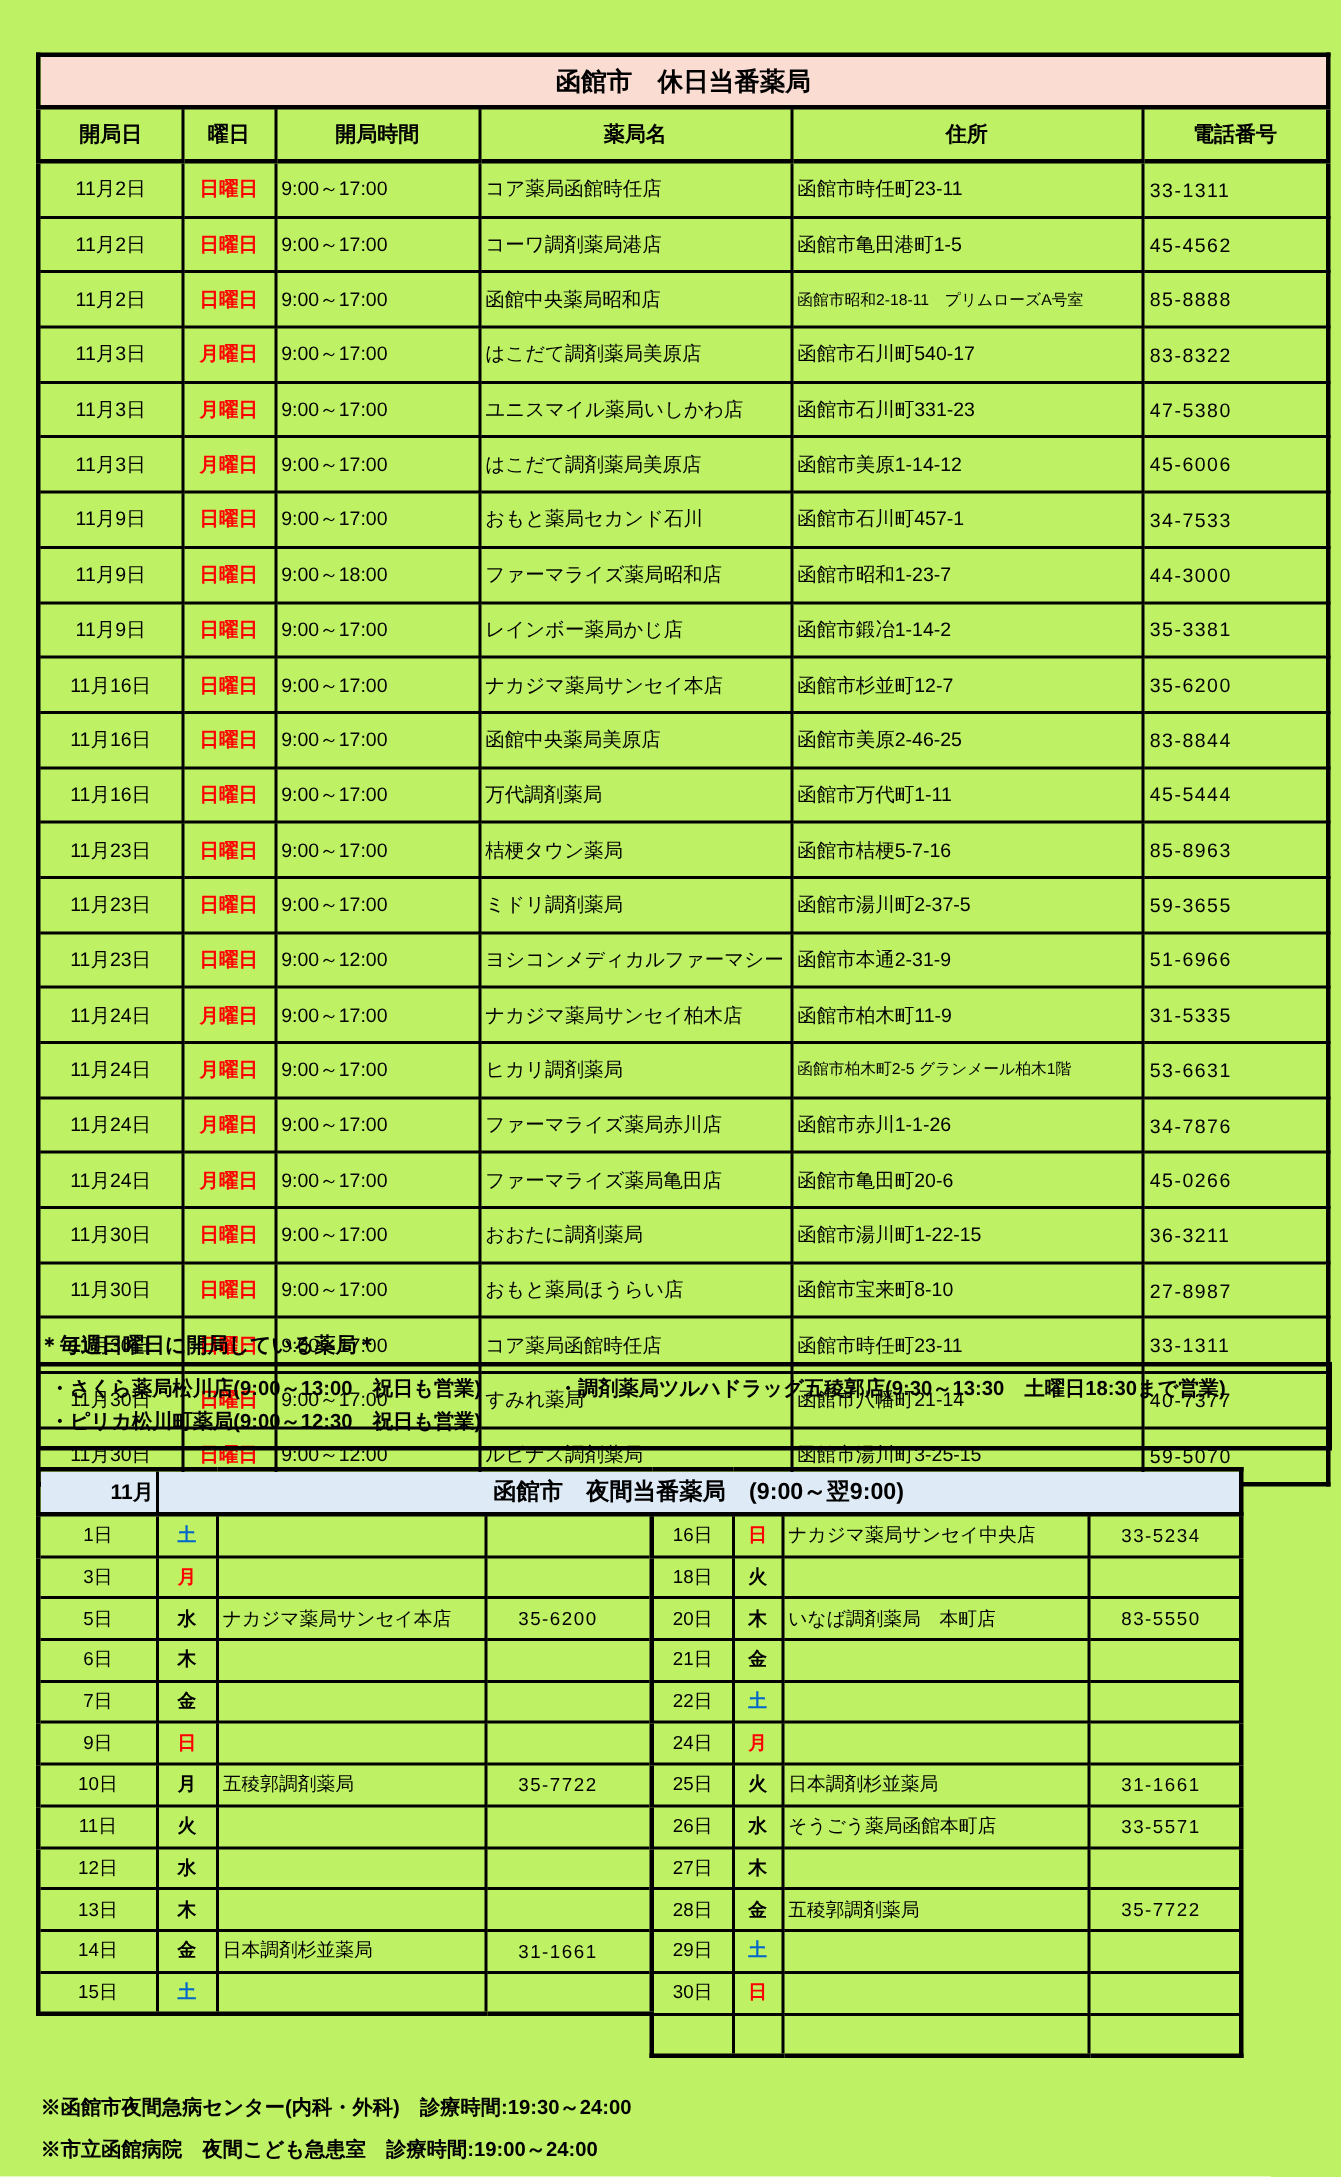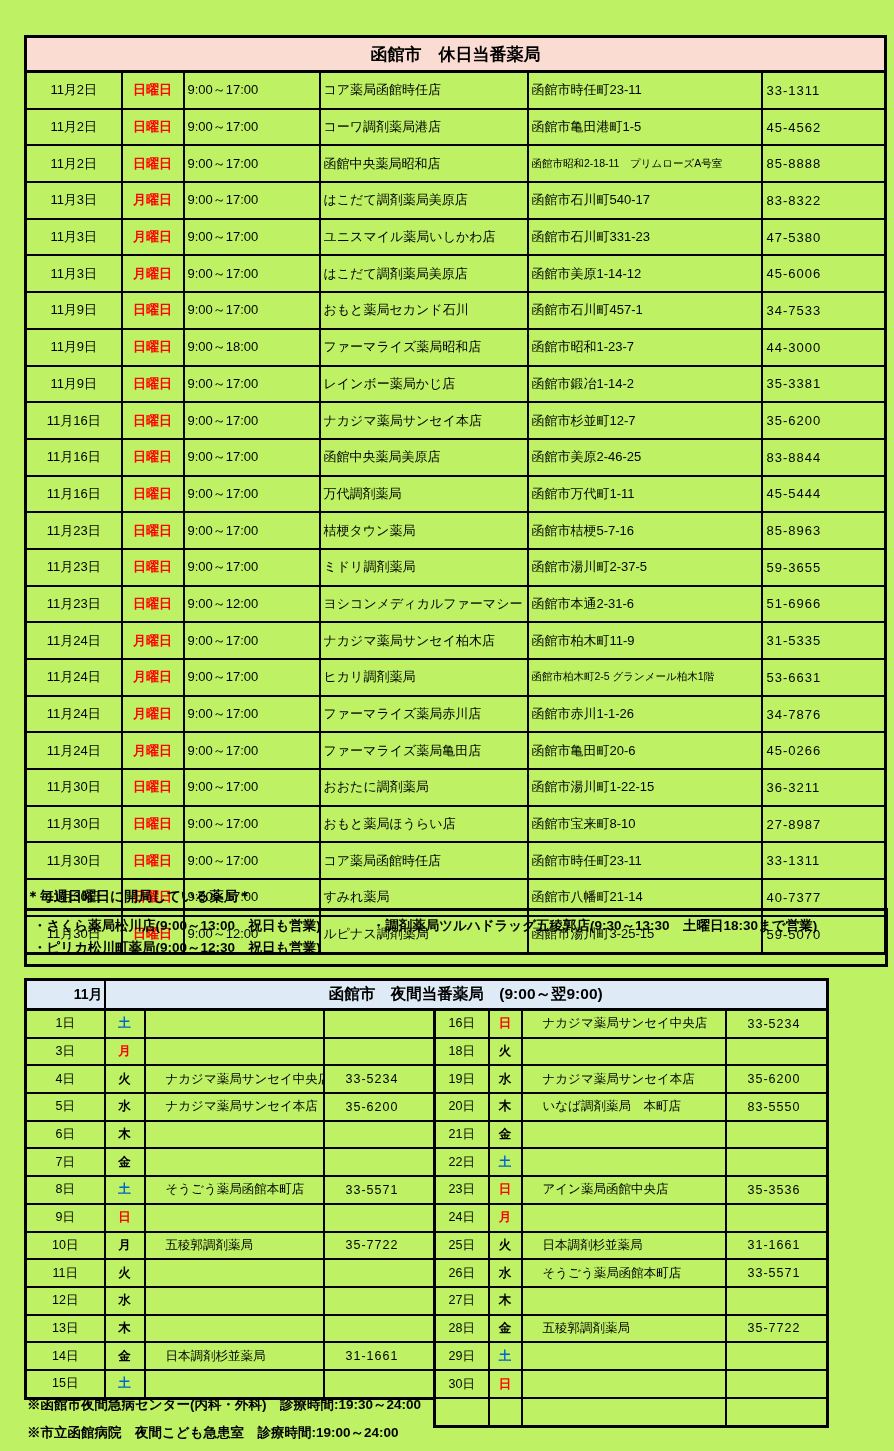--- a/index.html
+++ b/index.html
@@ -42,21 +42,21 @@
   .t2 th, .t2 td { border:2px solid #000; }
   .t2 .hdr th {
     background:var(--blueband,#DEEBF7); height:25px; border-top:3px solid #000;
     border-bottom:3px solid #000; font-weight:bold;
   }
   .t2 .hdr .month { font-size:14px; text-align:right; border-left:3px solid #000; }
   .t2 .hdr .ntitle { font-size:15.5px; text-align:center; border-right:3px solid #000; }
   .t2 tbody td { height:23.7px; font-size:12.5px; }
   .c-day   { text-align:center; }
   .c-nwd   { text-align:center; font-weight:bold; }
-  .c-nname { text-align:left; padding-left:20px; }
+  .c-nname { text-align:left; padding-left:3px; }
   .c-nphone{ text-align:left; padding-left:21px; letter-spacing:1px; }
   .wd-red  { color:var(--red,#FF0000); }
   .wd-blue { color:var(--blue,#0066CC); }
   .ledge { border-left:3px solid #000 !important; }
   .redge { border-right:3px solid #000 !important; }
   .rday  { border-left:3px solid #000 !important; }
   .lbot  { border-bottom:3px solid #000 !important; }
   .rbot  { border-bottom:3px solid #000 !important; }
   .noborder { border:none !important; }
 
@@ -76,20 +76,28 @@
         <col style="width:62px">
         <col style="width:136px">
       <col style="width:208px">
         <col style="width:234px">
         <col style="width:124px">
     </colgroup>
     <thead>
       <tr class="title-row">
         <th colspan="6">函館市　休日当番薬局</th>
       </tr>
+      <tr class="head-row">
+        <th>開局日</th>
+        <th>曜日</th>
+        <th>開局時間</th>
+        <th>薬局名</th>
+        <th>住所</th>
+        <th>電話番号</th>
+      </tr>
     </thead>
     <tbody>
         <tr>
           <td class="c-date">11月2日</td>
           <td class="c-wd">日曜日</td>
           <td class="c-hours">9:00～17:00</td>
           <td class="c-name">コア薬局函館時任店</td>
           <td class="c-addr">函館市時任町23-11</td>
           <td class="c-phone">33-1311</td>
         </tr>
@@ -195,21 +203,21 @@
           <td class="c-hours">9:00～17:00</td>
           <td class="c-name">ミドリ調剤薬局</td>
           <td class="c-addr">函館市湯川町2-37-5</td>
           <td class="c-phone">59-3655</td>
         </tr>
         <tr>
           <td class="c-date">11月23日</td>
           <td class="c-wd">日曜日</td>
           <td class="c-hours">9:00～12:00</td>
           <td class="c-name">ヨシコンメディカルファーマシー</td>
-          <td class="c-addr">函館市本通2-31-6</td>
+          <td class="c-addr">函館市本通2-31-9</td>
           <td class="c-phone">51-6966</td>
         </tr>
         <tr>
           <td class="c-date">11月24日</td>
           <td class="c-wd">月曜日</td>
           <td class="c-hours">9:00～17:00</td>
           <td class="c-name">ナカジマ薬局サンセイ柏木店</td>
           <td class="c-addr">函館市柏木町11-9</td>
           <td class="c-phone">31-5335</td>
         </tr>
@@ -323,30 +331,20 @@
           <td class="c-day ledge">3日</td>
           <td class="c-nwd wd-red">月</td>
           <td class="c-nname"></td>
           <td class="c-nphone"></td>
           <td class="c-day rday">18日</td>
           <td class="c-nwd">火</td>
           <td class="c-nname"></td>
           <td class="c-nphone redge"></td>
         </tr>
         <tr>
-          <td class="c-day ledge">4日</td>
-          <td class="c-nwd">火</td>
-          <td class="c-nname">ナカジマ薬局サンセイ中央店</td>
-          <td class="c-nphone">33-5234</td>
-          <td class="c-day rday">19日</td>
-          <td class="c-nwd">水</td>
-          <td class="c-nname">ナカジマ薬局サンセイ本店</td>
-          <td class="c-nphone redge">35-6200</td>
-        </tr>
-        <tr>
           <td class="c-day ledge">5日</td>
           <td class="c-nwd">水</td>
           <td class="c-nname">ナカジマ薬局サンセイ本店</td>
           <td class="c-nphone">35-6200</td>
           <td class="c-day rday">20日</td>
           <td class="c-nwd">木</td>
           <td class="c-nname">いなば調剤薬局　本町店</td>
           <td class="c-nphone redge">83-5550</td>
         </tr>
         <tr>
@@ -363,30 +361,20 @@
           <td class="c-day ledge">7日</td>
           <td class="c-nwd">金</td>
           <td class="c-nname"></td>
           <td class="c-nphone"></td>
           <td class="c-day rday">22日</td>
           <td class="c-nwd wd-blue">土</td>
           <td class="c-nname"></td>
           <td class="c-nphone redge"></td>
         </tr>
         <tr>
-          <td class="c-day ledge">8日</td>
-          <td class="c-nwd wd-blue">土</td>
-          <td class="c-nname">そうごう薬局函館本町店</td>
-          <td class="c-nphone">33-5571</td>
-          <td class="c-day rday">23日</td>
-          <td class="c-nwd wd-red">日</td>
-          <td class="c-nname">アイン薬局函館中央店</td>
-          <td class="c-nphone redge">35-3536</td>
-        </tr>
-        <tr>
           <td class="c-day ledge">9日</td>
           <td class="c-nwd wd-red">日</td>
           <td class="c-nname"></td>
           <td class="c-nphone"></td>
           <td class="c-day rday">24日</td>
           <td class="c-nwd wd-red">月</td>
           <td class="c-nname"></td>
           <td class="c-nphone redge"></td>
         </tr>
         <tr>

